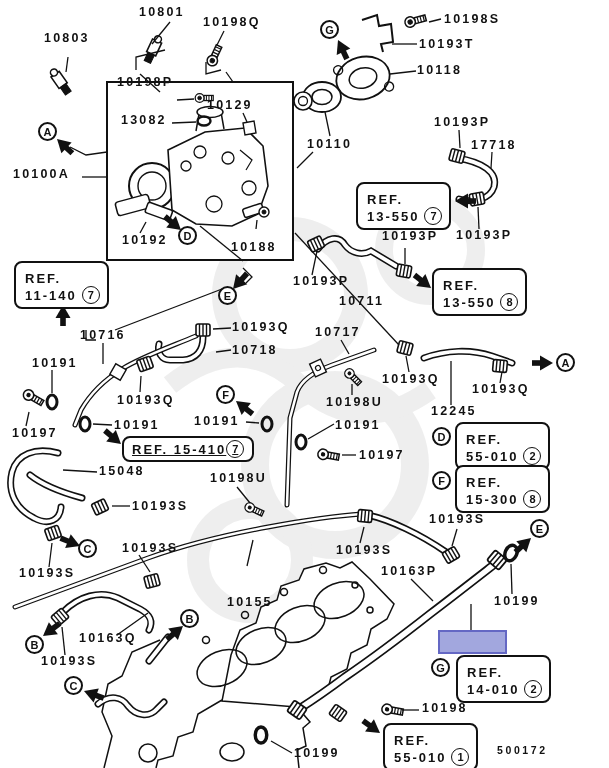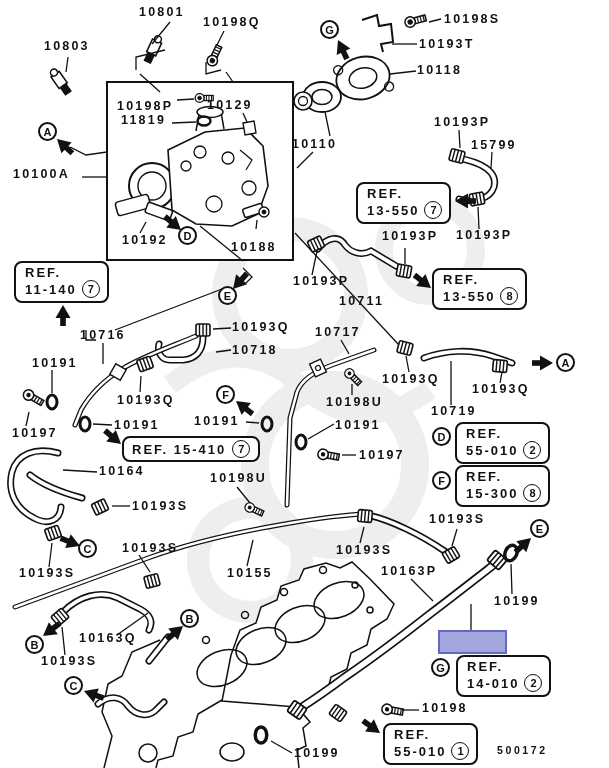--- a/index.html
+++ b/index.html
@@ -6,26 +6,26 @@
   .stage{position:relative;width:609px;height:768px;background:#fff;overflow:hidden;
          font-family:"Liberation Sans",sans-serif;}
   .stage svg{position:absolute;left:0;top:0;z-index:1;}
   .lbl{position:absolute;z-index:4;font-weight:bold;font-size:12.5px;letter-spacing:2.2px;
        color:#111;white-space:nowrap;line-height:12px;}
   .lbl.sm{font-size:10.5px;letter-spacing:2.6px;}
   .marker{position:absolute;z-index:4;width:19px;height:19px;border:2px solid #111;border-radius:50%;
           background:#fff;display:flex;align-items:center;justify-content:center;
           font-weight:bold;font-size:11px;color:#111;box-sizing:border-box;}
   .ref{position:absolute;z-index:4;border:2px solid #111;border-radius:8px;background:#fff;
-       padding:2px 7px 3px 9px;font-weight:bold;font-size:13px;letter-spacing:2px;color:#111;}
+       padding:8px 7px 3px 9px;font-weight:bold;font-size:13px;letter-spacing:2px;color:#111;}
   .ref-row{display:flex;align-items:center;gap:5px;}
   .cnum{width:18px;height:18px;border:1.8px solid #111;border-radius:50%;display:inline-flex;
         align-items:center;justify-content:center;font-size:11px;letter-spacing:0;flex:0 0 auto;
         box-sizing:border-box;}
-  .ref.inline{display:flex;flex-direction:row;align-items:center;gap:6px;padding:2px 8px;}
+  .ref.inline{display:flex;flex-direction:row;align-items:center;padding:2px 8px;text-decoration:underline;}
   .hl{position:absolute;z-index:2;}
 </style>
 </head>
 <body>
 
 <div class="stage">
 
 <svg width="609" height="768" viewBox="0 0 609 768">
   <defs>
     <g id="clamp">
@@ -300,30 +300,30 @@
     <use href="#arr" transform="translate(531,538) rotate(-42)"></use>
     <use href="#arr" transform="translate(380,733) rotate(36)"></use>
     <use href="#arr" transform="translate(181,230) rotate(40)"></use>
     <use href="#arr" transform="translate(63,305) rotate(-90)"></use>
   </g>
 </svg>
 
 <div class="hl" style="left:438px;top:630px;width:65px;height:20px;background:#a2a7de;border:2px solid #6468c4;"></div>
 
 <div class="lbl" style="left:139px;top:6px">10801</div>
-<div class="lbl" style="left:44px;top:40px">10803</div>
+<div class="lbl" style="left:44px;top:32px">10803</div>
 <div class="lbl" style="left:203px;top:16px">10198Q</div>
 <div class="lbl" style="left:444px;top:13px">10198S</div>
 <div class="lbl" style="left:419px;top:38px">10193T</div>
 <div class="lbl" style="left:417px;top:64px">10118</div>
-<div class="lbl" style="left:292px;top:138px">10110</div>
+<div class="lbl" style="left:307px;top:138px">10110</div>
 <div class="lbl" style="left:434px;top:116px">10193P</div>
-<div class="lbl" style="left:471px;top:139px">15799</div>
-<div class="lbl" style="left:117px;top:100px">10198P</div>
-<div class="lbl" style="left:121px;top:114px">11819</div>
+<div class="lbl" style="left:471px;top:139px">17718</div>
+<div class="lbl" style="left:117px;top:76px">10198P</div>
+<div class="lbl" style="left:121px;top:114px">13082</div>
 <div class="lbl" style="left:207px;top:99px">10129</div>
 <div class="lbl" style="left:13px;top:168px">10100A</div>
 <div class="lbl" style="left:122px;top:234px">10192</div>
 <div class="lbl" style="left:231px;top:241px">10188</div>
 <div class="lbl" style="left:382px;top:230px">10193P</div>
 <div class="lbl" style="left:456px;top:229px">10193P</div>
 <div class="lbl" style="left:293px;top:275px">10193P</div>
 <div class="lbl" style="left:339px;top:295px">10711</div>
 <div class="lbl" style="left:80px;top:329px">10716</div>
 <div class="lbl" style="left:232px;top:321px">10193Q</div>
@@ -331,29 +331,29 @@
 <div class="lbl" style="left:32px;top:357px">10191</div>
 <div class="lbl" style="left:117px;top:394px">10193Q</div>
 <div class="lbl" style="left:114px;top:419px">10191</div>
 <div class="lbl" style="left:12px;top:427px">10197</div>
 <div class="lbl" style="left:194px;top:415px">10191</div>
 <div class="lbl" style="left:315px;top:326px">10717</div>
 <div class="lbl" style="left:382px;top:373px">10193Q</div>
 <div class="lbl" style="left:326px;top:396px">10198U</div>
 <div class="lbl" style="left:335px;top:419px">10191</div>
 <div class="lbl" style="left:359px;top:449px">10197</div>
-<div class="lbl" style="left:431px;top:405px">10719</div>
+<div class="lbl" style="left:431px;top:405px">12245</div>
 <div class="lbl" style="left:472px;top:383px">10193Q</div>
-<div class="lbl" style="left:99px;top:465px">10164</div>
+<div class="lbl" style="left:99px;top:465px">15048</div>
 <div class="lbl" style="left:132px;top:500px">10193S</div>
 <div class="lbl" style="left:19px;top:567px">10193S</div>
 <div class="lbl" style="left:122px;top:542px">10193S</div>
 <div class="lbl" style="left:79px;top:632px">10163Q</div>
 <div class="lbl" style="left:41px;top:655px">10193S</div>
-<div class="lbl" style="left:227px;top:567px">10155</div>
+<div class="lbl" style="left:227px;top:596px">10155</div>
 <div class="lbl" style="left:210px;top:472px">10198U</div>
 <div class="lbl" style="left:336px;top:544px">10193S</div>
 <div class="lbl" style="left:381px;top:565px">10163P</div>
 <div class="lbl" style="left:429px;top:513px">10193S</div>
 <div class="lbl" style="left:494px;top:595px">10199</div>
 <div class="lbl" style="left:294px;top:747px">10199</div>
 <div class="lbl" style="left:422px;top:702px">10198</div>
 <div class="lbl sm" style="left:497px;top:744px">500172</div>
 
 <div class="marker" style="left:38px;top:122px">A</div>

